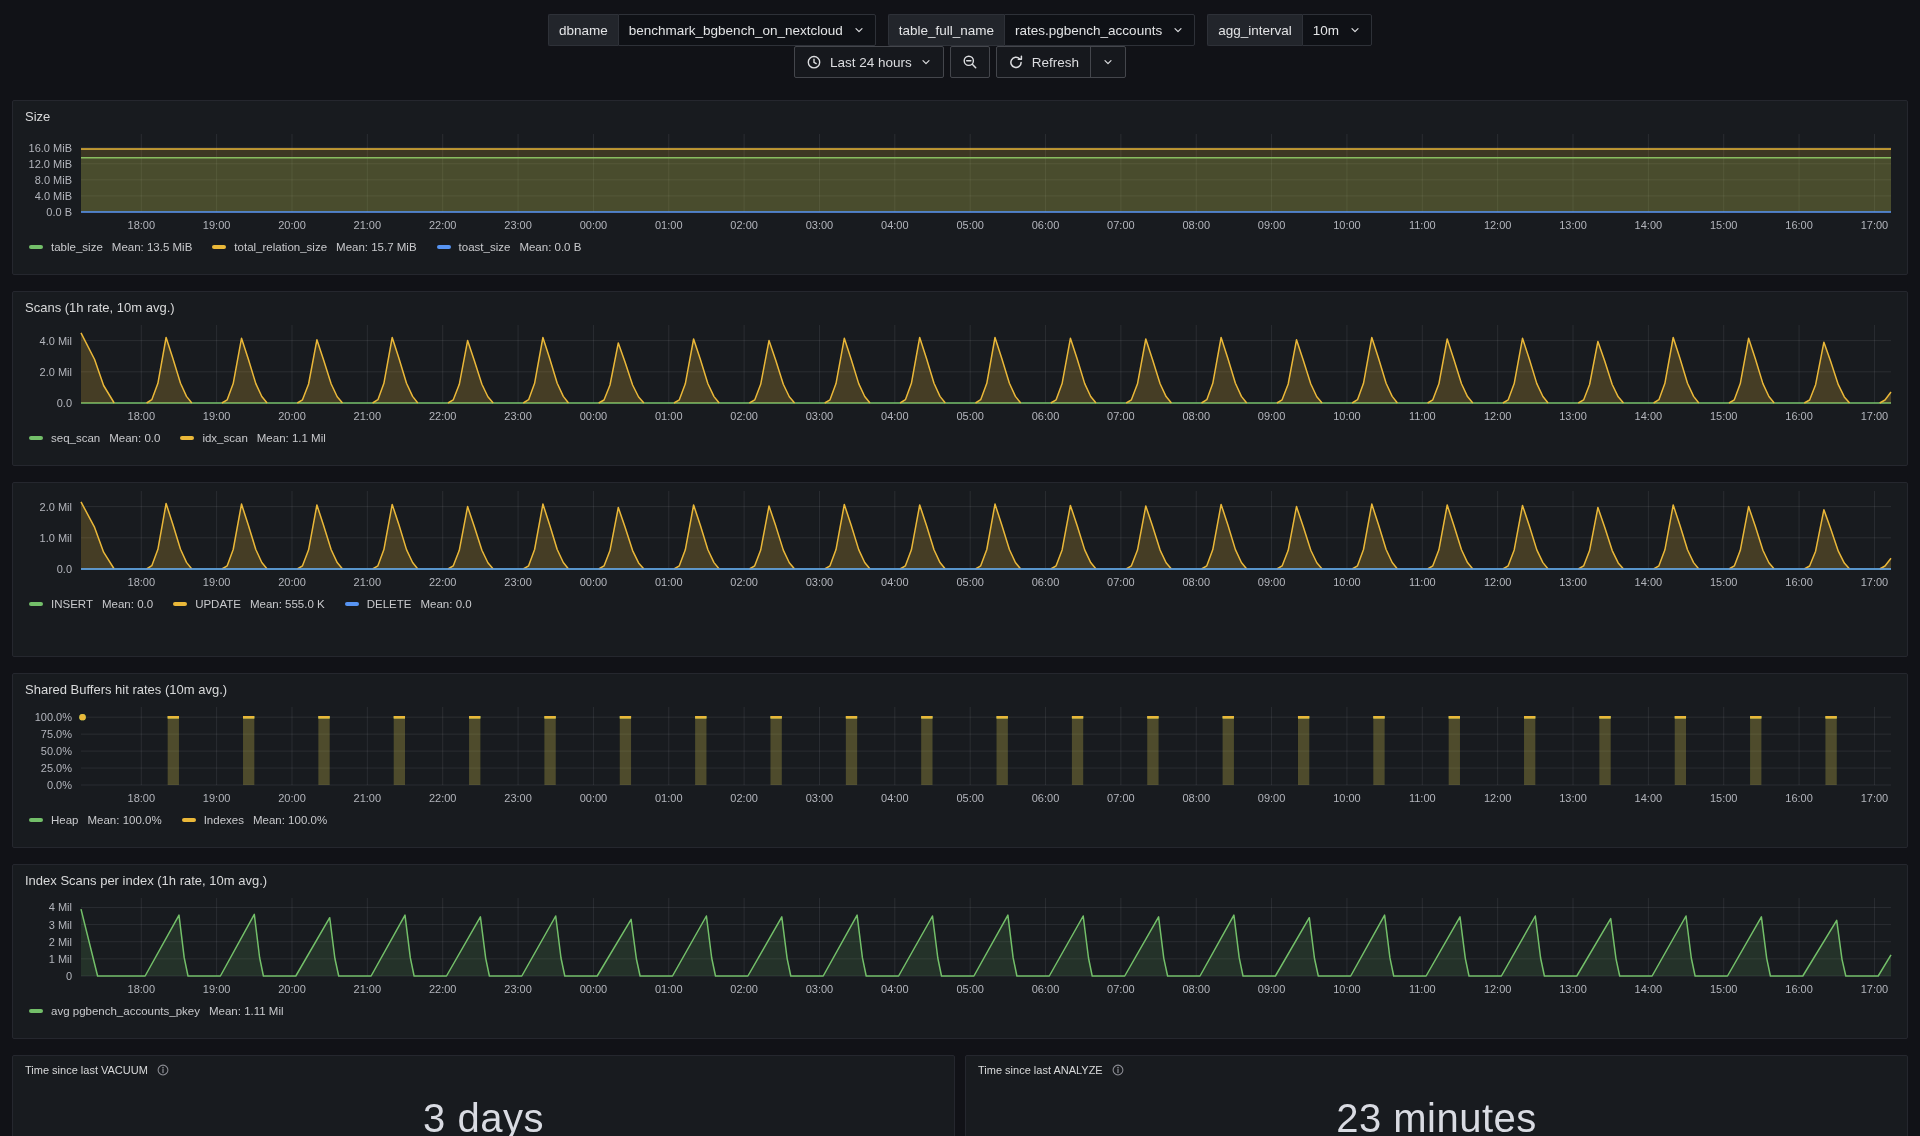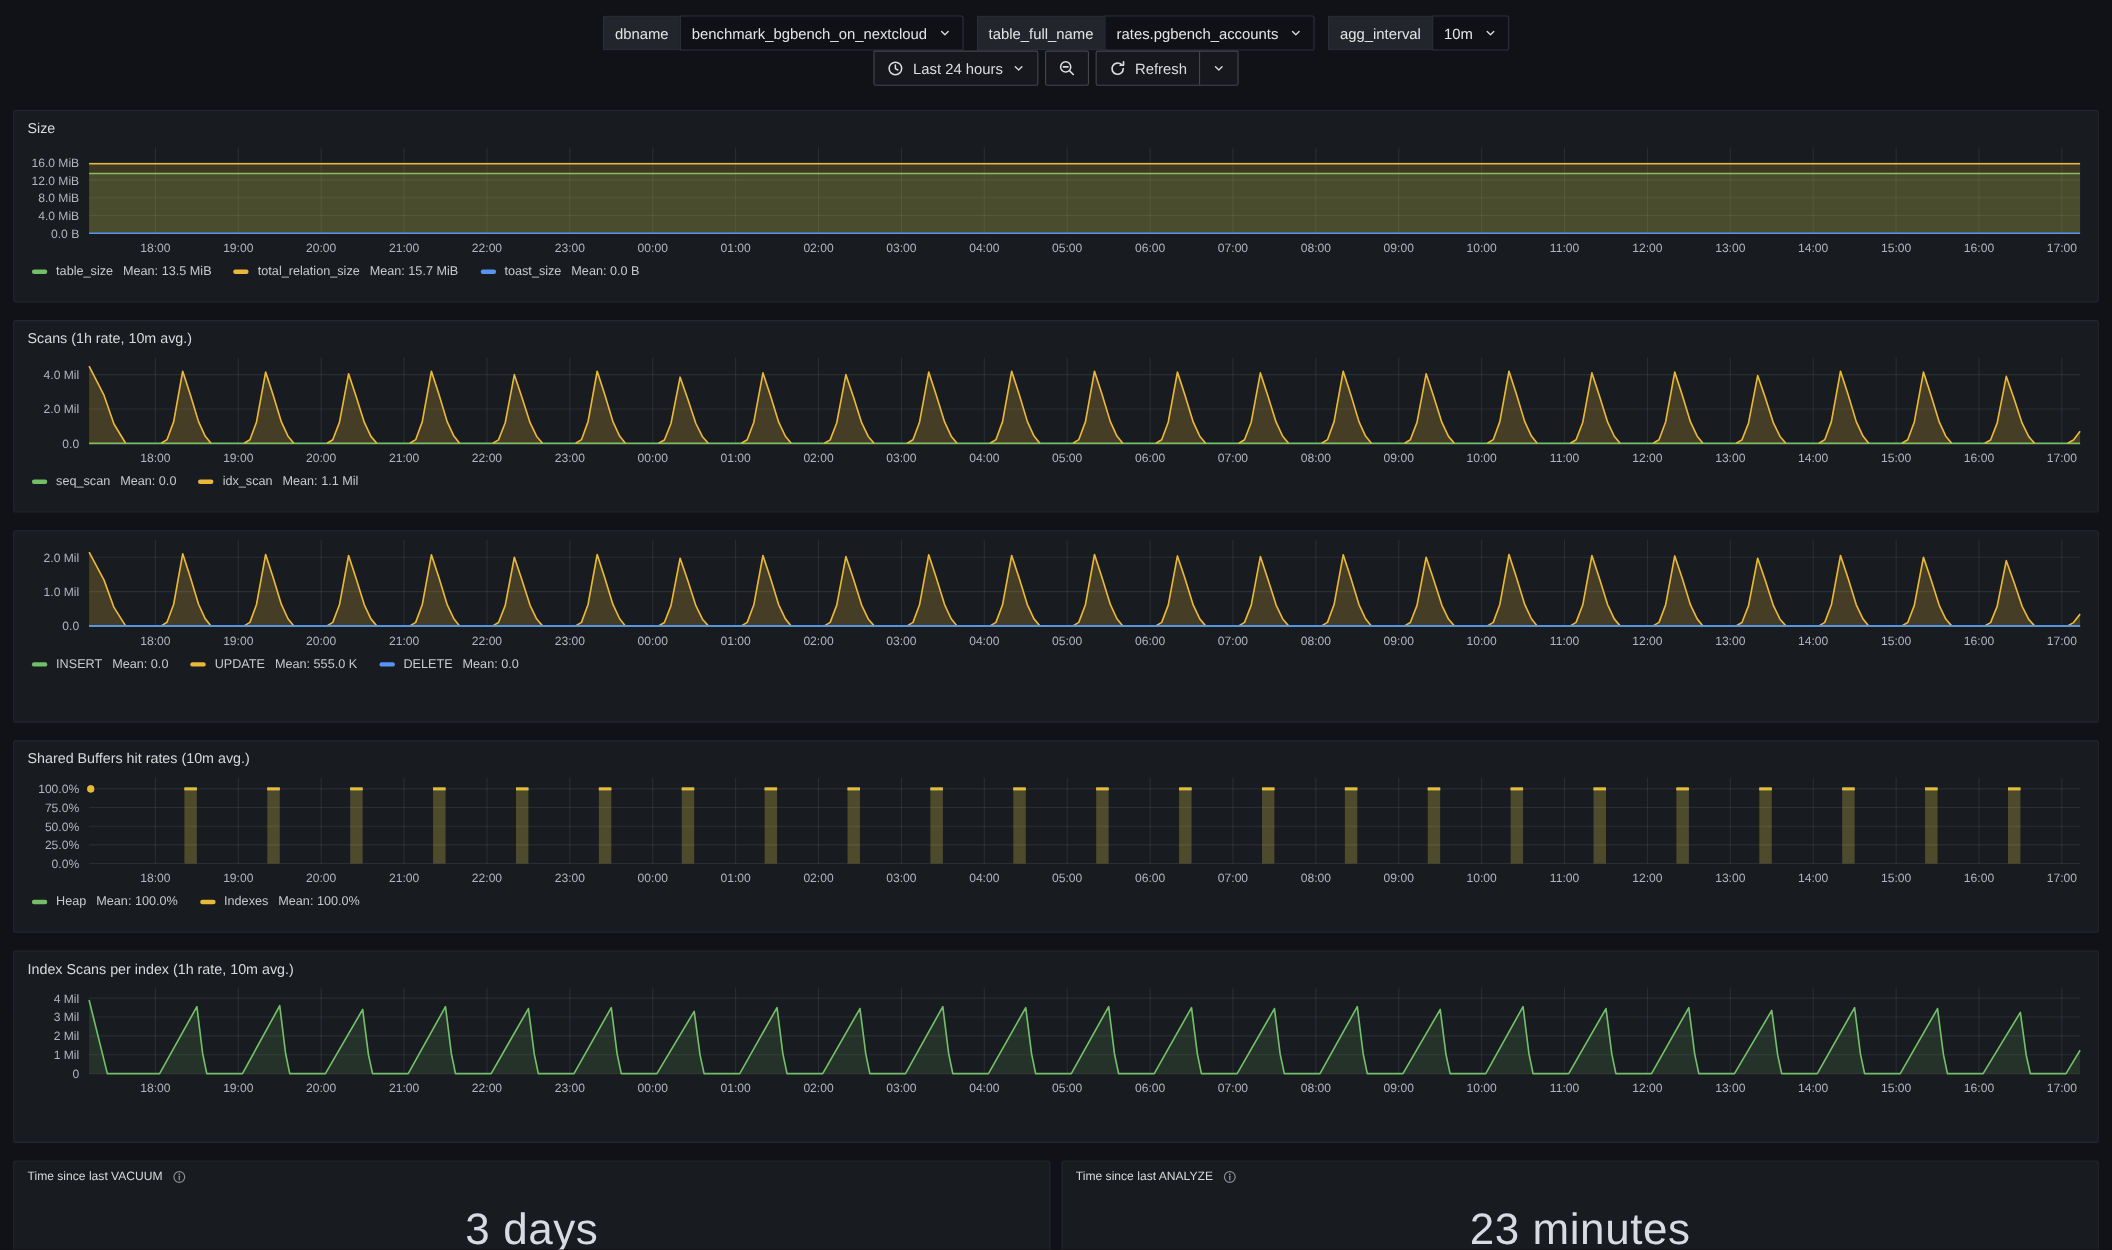--- a/index.html
+++ b/index.html
@@ -743,20 +743,27 @@
           <text x="1333.9450457951707" y="103">10:00</text>
           <text x="1409.2989175686928" y="103">11:00</text>
           <text x="1484.6527893422149" y="103">12:00</text>
           <text x="1560.006661115737" y="103">13:00</text>
           <text x="1635.360532889259" y="103">14:00</text>
           <text x="1710.7144046627811" y="103">15:00</text>
           <text x="1786.068276436303" y="103">16:00</text>
           <text x="1861.4221482098253" y="103">17:00</text>
         </g>
       </svg>
+      <div class="legend">
+        <span class="legend-item">
+          <span class="sw" style="background: rgb(115, 191, 105);"></span>
+          <span class="lname">avg pgbench_accounts_pkey</span>
+          <span class="mean">Mean: 1.11 Mil</span>
+        </span>
+      </div>
     </section>
   </div>
 
 <div class="stats-row">
   <div class="panel stat">
     <div class="stat-title">
       <span>Time since last VACUUM</span>
       <span class="icon">
         <svg width="14" height="14" viewBox="0 0 16 16">
             <circle cx="8" cy="8" r="5.6" fill="none" stroke="#8e8f96" stroke-width="1.2"></circle>

